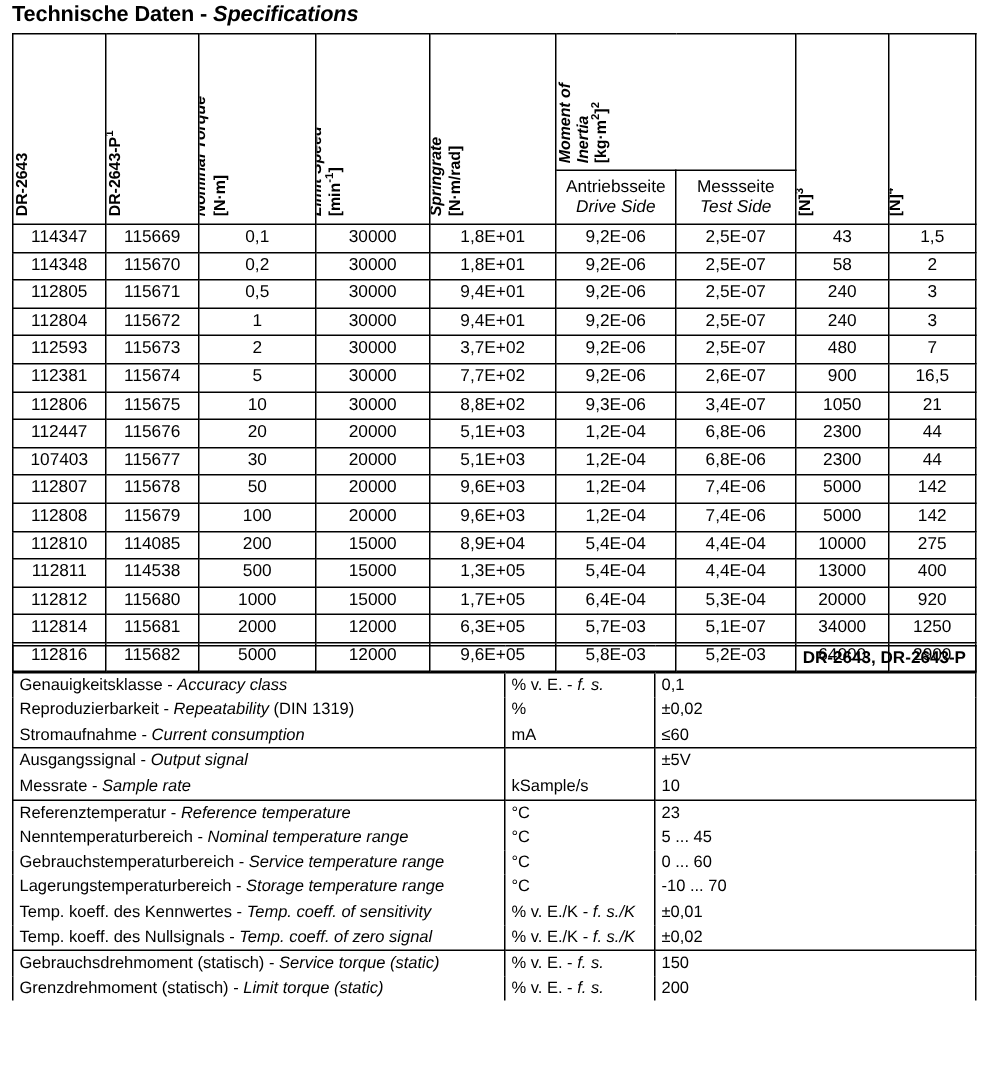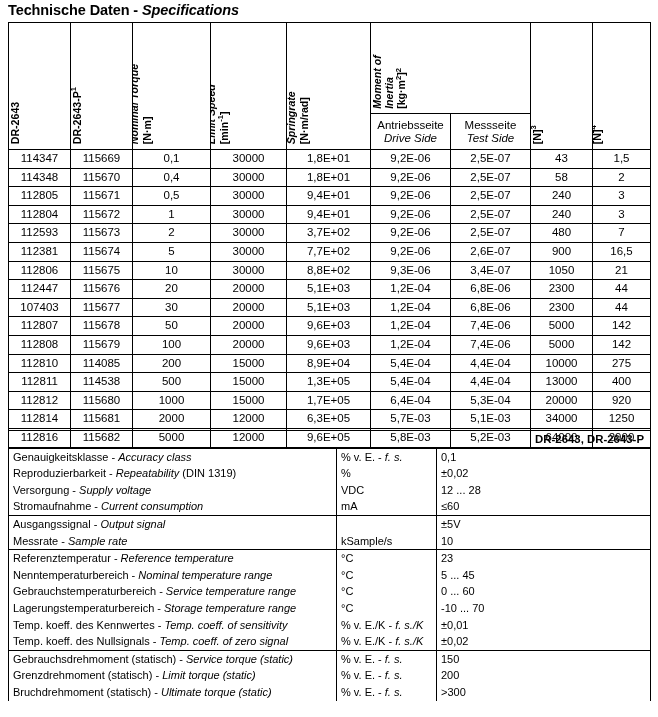--- a/index.html
+++ b/index.html
@@ -191,21 +191,21 @@
           <td>30000</td>
           <td>1,8E+01</td>
           <td>9,2E-06</td>
           <td>2,5E-07</td>
           <td>43</td>
           <td>1,5</td>
         </tr>
         <tr>
           <td>114348</td>
           <td>115670</td>
-          <td>0,4</td>
+          <td>0,2</td>
           <td>30000</td>
           <td>1,8E+01</td>
           <td>9,2E-06</td>
           <td>2,5E-07</td>
           <td>58</td>
           <td>2</td>
         </tr>
         <tr>
           <td>112805</td>
           <td>115671</td>
@@ -338,21 +338,21 @@
           <td>20000</td>
           <td>920</td>
         </tr>
         <tr>
           <td>112814</td>
           <td>115681</td>
           <td>2000</td>
           <td>12000</td>
           <td>6,3E+05</td>
           <td>5,7E-03</td>
-          <td>5,1E-03</td>
+          <td>5,1E-07</td>
           <td>34000</td>
           <td>1250</td>
         </tr>
         <tr>
           <td>112816</td>
           <td>115682</td>
           <td>5000</td>
           <td>12000</td>
           <td>9,6E+05</td>
           <td>5,8E-03</td>
@@ -378,25 +378,20 @@
         <tr class="nb-bottom">
           <td class="label"><span>Genauigkeitsklasse - </span><span class="en">Accuracy class</span><span></span></td>
           <td class="unit">% v. E. - <span class="en">f. s.</span></td>
           <td class="value"><span>0,1</span></td>
         </tr>
         <tr class="nb-bottom nb-top">
           <td class="label"><span>Reproduzierbarkeit - </span><span class="en">Repeatability</span><span> (DIN 1319)</span></td>
           <td class="unit">%</td>
           <td class="value"><span>±0,02</span></td>
         </tr>
-        <tr class="nb-bottom nb-top">
-          <td class="label"><span>Versorgung - </span><span class="en">Supply voltage</span><span></span></td>
-          <td class="unit">VDC</td>
-          <td class="value"><span>12 ... 28</span></td>
-        </tr>
         <tr class="nb-top">
           <td class="label"><span>Stromaufnahme - </span><span class="en">Current consumption</span><span></span></td>
           <td class="unit">mA</td>
           <td class="value"><span>≤60</span></td>
         </tr>
         <tr class="sec-top nb-bottom">
           <td class="label"><span>Ausgangssignal - </span><span class="en">Output signal</span><span></span></td>
           <td class="unit"></td>
           <td class="value"><span>±5V</span></td>
         </tr>
@@ -438,21 +433,16 @@
         <tr class="sec-top nb-bottom">
           <td class="label"><span>Gebrauchsdrehmoment (statisch) - </span><span class="en">Service torque (static)</span><span></span></td>
           <td class="unit">% v. E. - <span class="en">f. s.</span></td>
           <td class="value"><span>150</span></td>
         </tr>
         <tr class="nb-bottom nb-top">
           <td class="label"><span>Grenzdrehmoment (statisch) - </span><span class="en">Limit torque (static)</span><span></span></td>
           <td class="unit">% v. E. - <span class="en">f. s.</span></td>
           <td class="value"><span>200</span></td>
         </tr>
-        <tr class="nb-bottom nb-top">
-          <td class="label"><span>Bruchdrehmoment (statisch) - </span><span class="en">Ultimate torque (static)</span><span></span></td>
-          <td class="unit">% v. E. - <span class="en">f. s.</span></td>
-          <td class="value"><span>&gt;300</span></td>
-        </tr>
       </tbody>
   </table>
 
 </div>
 
 </body></html>

